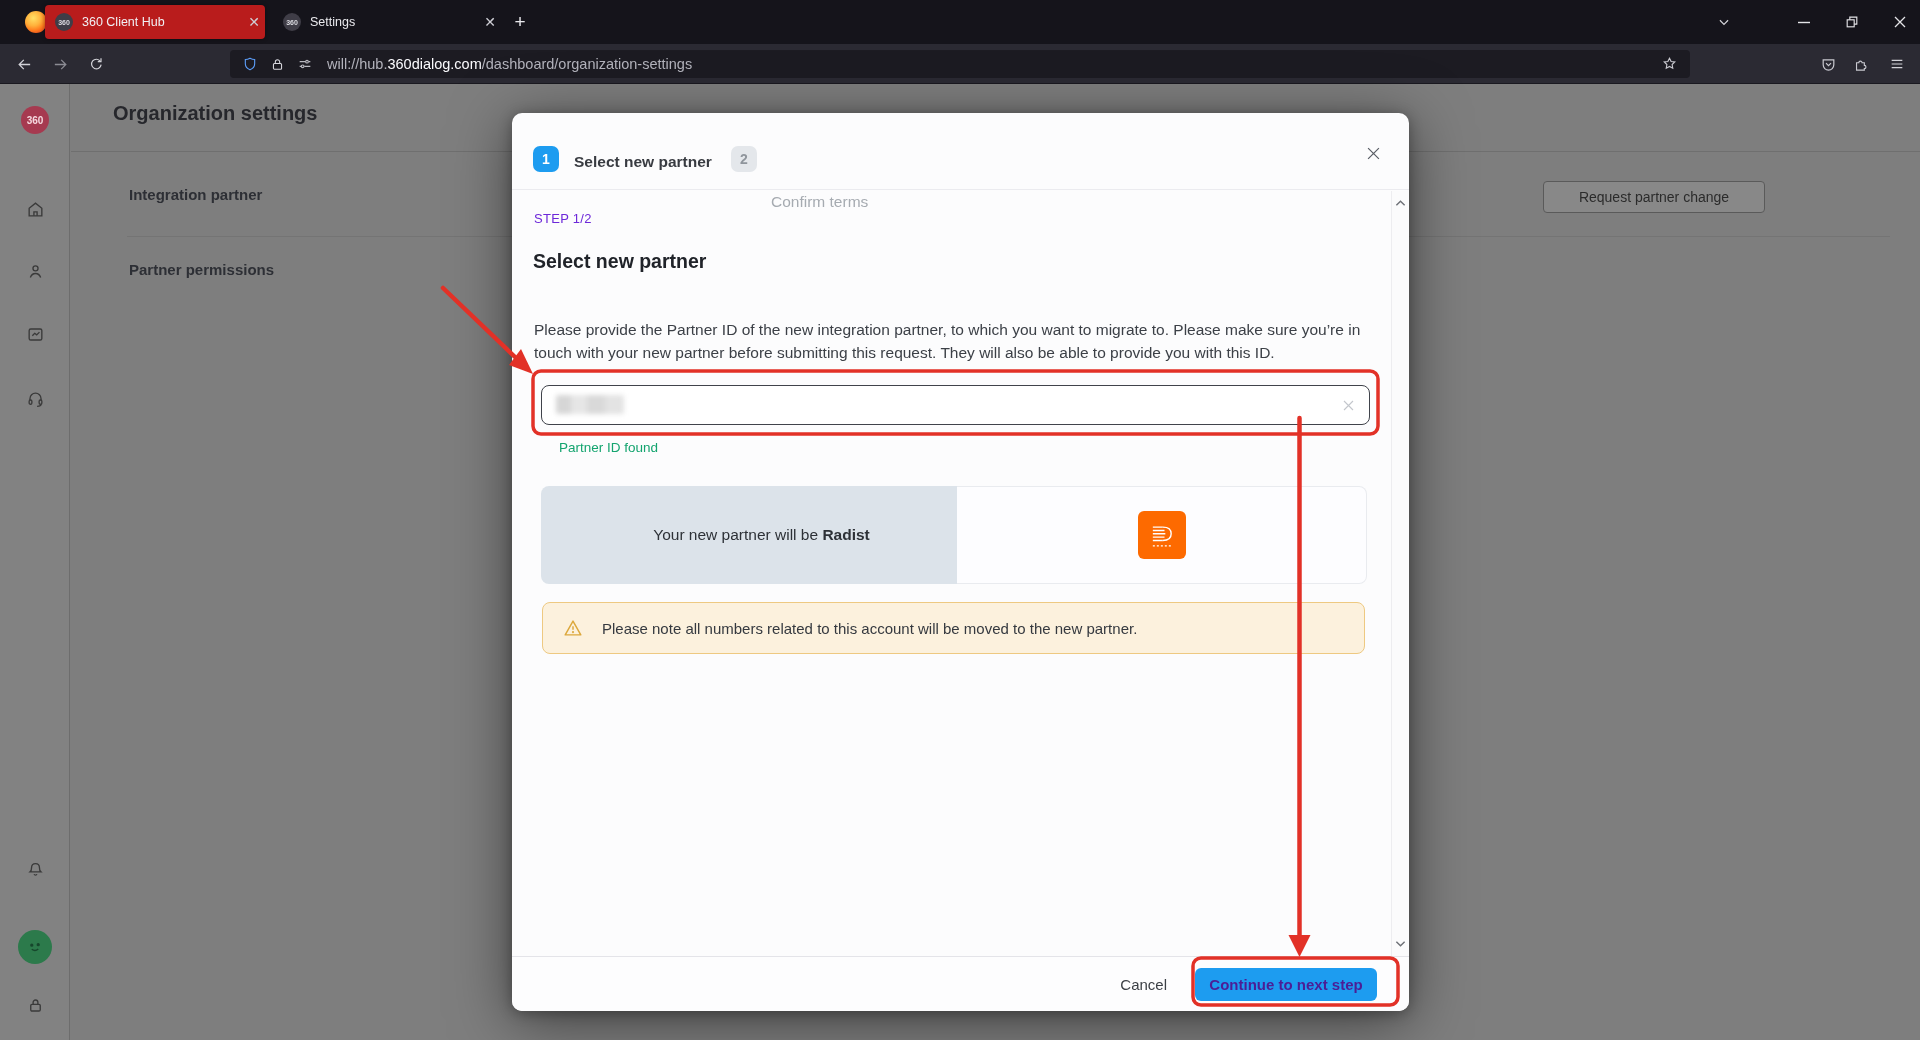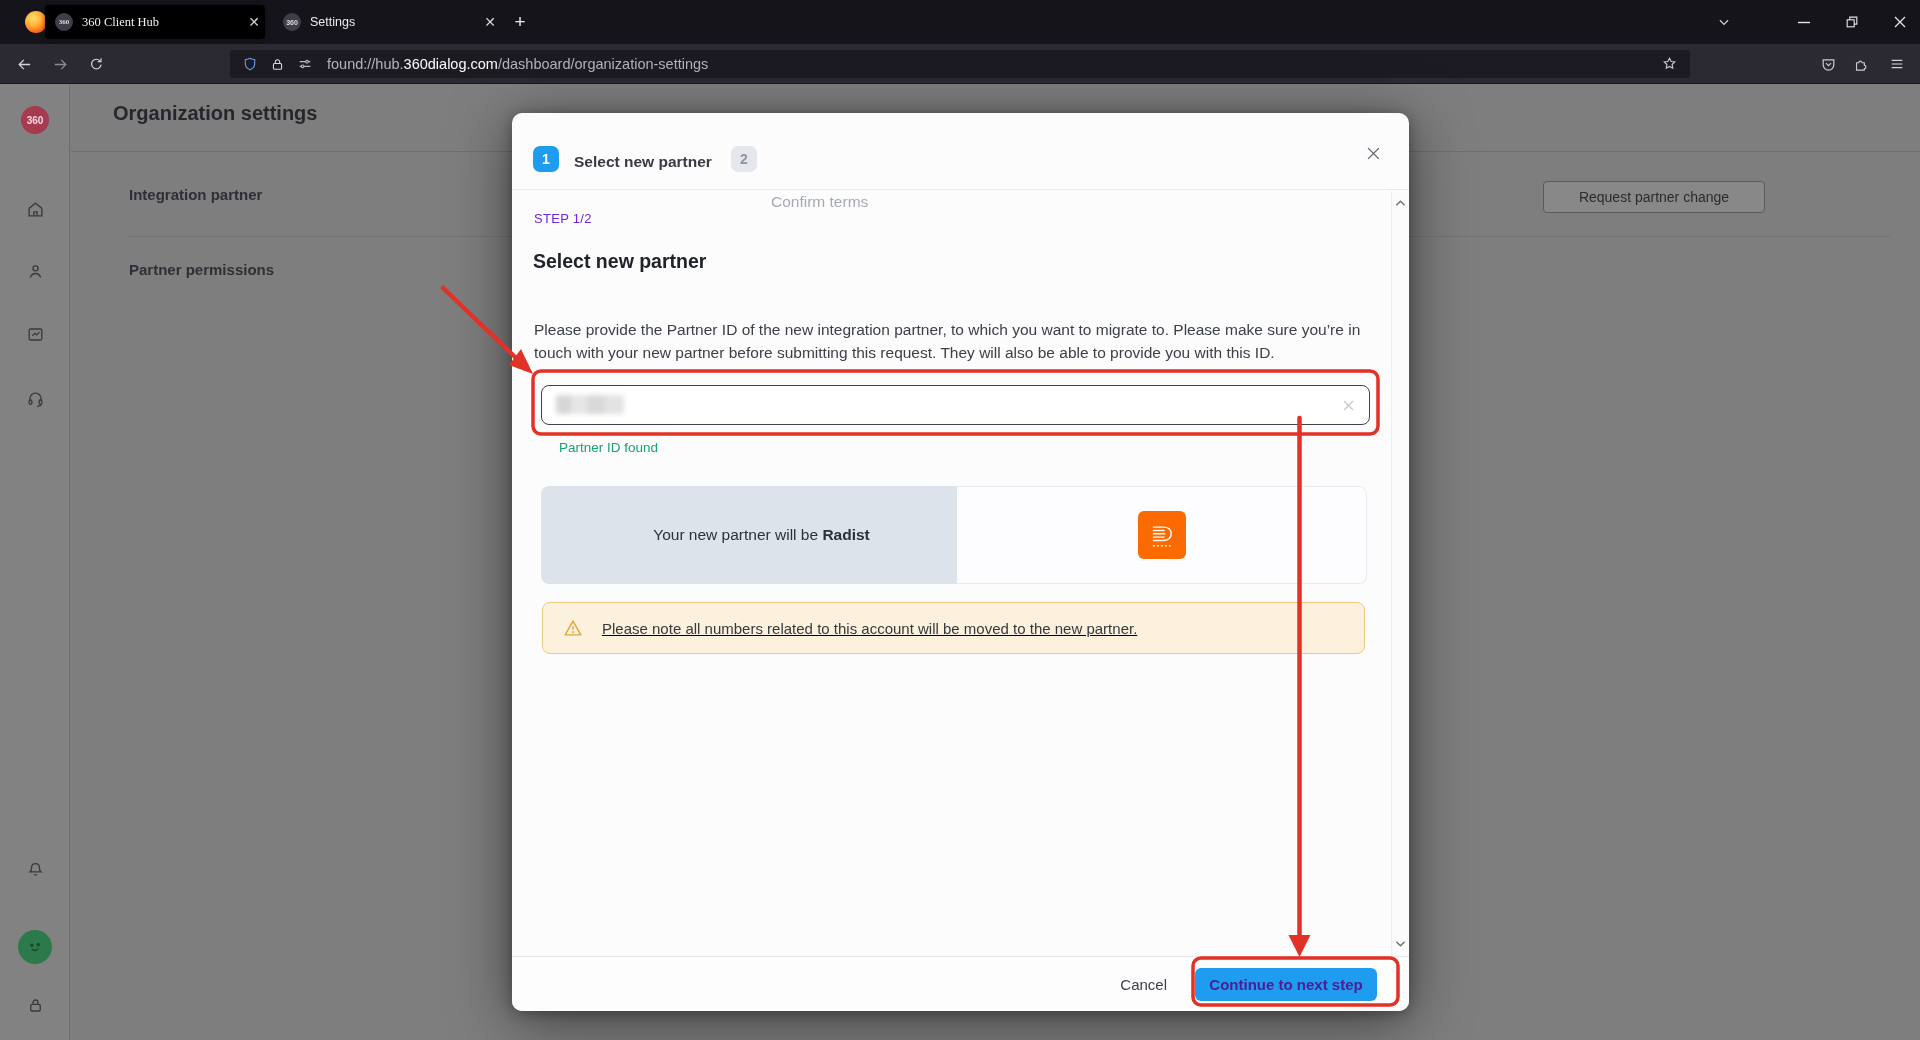--- a/index.html
+++ b/index.html
@@ -10,21 +10,21 @@
   *{margin:0;padding:0;box-sizing:border-box;}
   html,body{width:1920px;height:1040px;overflow:hidden;}
   body{font-family:"Liberation Sans",sans-serif;background:#7e7e7e;position:relative;cursor:default;}
   svg{display:block;}
 
   
   .titlebar{position:absolute;left:0;top:0;width:1920px;height:44px;background:#15141b;}
   .fx-logo{position:absolute;left:25px;top:11px;width:22px;height:22px;border-radius:50%;
     background:radial-gradient(circle at 38% 32%,#ffe066 0%,#ffb13b 38%,#ff7a1c 62%,#e0481f 85%,#b5321f 100%);}
   .tab{position:absolute;top:5px;height:34px;border-radius:4px;display:flex;align-items:center;}
-  .tab.active{background:#000000;box-shadow:0 0 4px rgba(0,0,0,.4);font-family:Liberation Serif, serif;}
+  .tab.active{background:#b91c1c;box-shadow:0 0 4px rgba(0,0,0,.4);}
   .tab-favicon{width:18px;height:18px;border-radius:50%;background:#3f3d47;color:#dcdce2;
     font-size:7px;font-weight:bold;display:flex;align-items:center;justify-content:center;margin:0 9px 0 10px;}
   .tab-title{font-size:12.5px;color:#f0f0f4;flex:1;white-space:nowrap;overflow:hidden;}
   .tab .close-x{color:#cfcfd6;font-size:14px;width:22px;text-align:center;}
   .newtab-btn{position:absolute;left:506px;top:8px;width:28px;height:28px;color:#e8e8ec;
     font-size:19px;display:flex;align-items:center;justify-content:center;border-radius:4px;}
   .win-ctl{position:absolute;top:0;height:44px;width:34px;display:flex;align-items:center;justify-content:center;color:#e4e4e8;}
 
   .toolbar{position:absolute;left:0;top:44px;width:1920px;height:40px;background:#2b2a33;border-bottom:1px solid #1a1920;}
   .nav-ic{position:absolute;top:4px;width:32px;height:32px;display:flex;align-items:center;justify-content:center;border-radius:4px;}
@@ -77,21 +77,21 @@
 
   .infobox{position:absolute;left:29px;top:373px;width:826px;height:98px;display:flex;}
   .info-left{width:416px;height:100%;background:var(--info-panel-bg);border-radius:8px 0 0 8px;
     display:flex;align-items:center;padding-left:25px;font-size:15.5px;color:#2d3137;justify-content:center;}
   .info-right{flex:1;height:100%;background:#fdfdff;border:1px solid #e9ebef;border-left:none;
     border-radius:0 8px 8px 0;display:flex;align-items:center;justify-content:center;}
   .radist-logo{width:48px;height:48px;background:var(--logo-orange);border-radius:6px;
     display:flex;align-items:center;justify-content:center;}
 
   .warnbox{position:absolute;left:30px;top:489px;width:823px;height:52px;background:var(--warning-bg);
-    border:1px solid var(--warning-border);border-radius:8px;display:flex;align-items:center;padding-left:19px;text-decoration:underline;}
+    border:1px solid var(--warning-border);border-radius:8px;display:flex;align-items:center;padding-left:19px;}
   .warn-text{margin-left:18px;font-size:15px;color:#35393f;}
 
   .m-scrollbar{position:absolute;right:1px;top:78px;width:17px;height:765px;background:#fbfbfc;border-left:1px solid #ededf0;}
   .sb-arrow{position:absolute;left:0;width:17px;height:16px;display:flex;align-items:center;justify-content:center;}
 
   .m-footer{position:absolute;left:0;bottom:0;width:100%;height:55px;background:#fdfdfe;border-top:1px solid #e4e4e9;
     border-radius:0 0 10px 10px;display:flex;align-items:center;justify-content:flex-end;padding-right:32px;}
   .cancel-btn{font-size:15px;color:#3b3f45;margin-right:28px;}
   .continue-btn{width:182px;height:33px;background:var(--accent-blue);border:none;border-radius:6px;
     color:#4c1d95;font-size:15px;font-weight:600;font-family:"Liberation Sans",sans-serif;}
@@ -171,21 +171,21 @@
           <path d="M8.5 10.5V8a3.5 3.5 0 0 1 7 0v2.5"></path>
         </svg>
     </span>
     <span class="url-ic">
       <svg width="16" height="16" viewBox="0 0 24 24" fill="none" stroke="#b9b9c0" stroke-width="1.7">
           <path d="M4 8.5h9M17.5 8.5H20M4 15.5h2.5M11 15.5h9"></path>
           <circle cx="15" cy="8.5" r="2"></circle>
           <circle cx="8.5" cy="15.5" r="2"></circle>
         </svg>
     </span>
-    <span class="url-text"><span class="dim">found://hub.</span><span class="dom">360dialog.com</span><span class="dim">/dashboard/organization-settings</span></span>
+    <span class="url-text"><span class="dim">will://hub.</span><span class="dom">360dialog.com</span><span class="dim">/dashboard/organization-settings</span></span>
     <span class="star-ic">
       <svg width="17" height="17" viewBox="0 0 24 24" fill="none" stroke="#c9c9d0" stroke-width="1.6">
           <path d="M12 4.6l2.3 4.6 5.1.7-3.7 3.6.9 5.1-4.6-2.4-4.6 2.4.9-5.1L4.6 9.9l5.1-.7z"></path>
         </svg>
     </span>
   </div>
 
   <div class="tb-right" style="left:1812px;">
     <svg width="17" height="17" viewBox="0 0 24 24" fill="none" stroke="#c9c9d0" stroke-width="1.7">
         <path d="M4.5 5.5h15v7a7.5 7.5 0 0 1-15 0z"></path>

